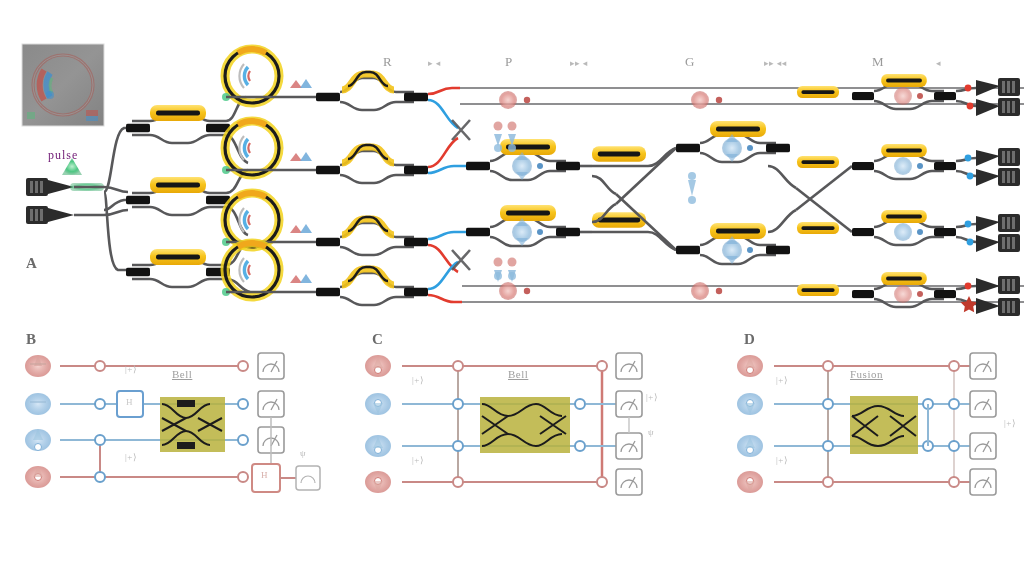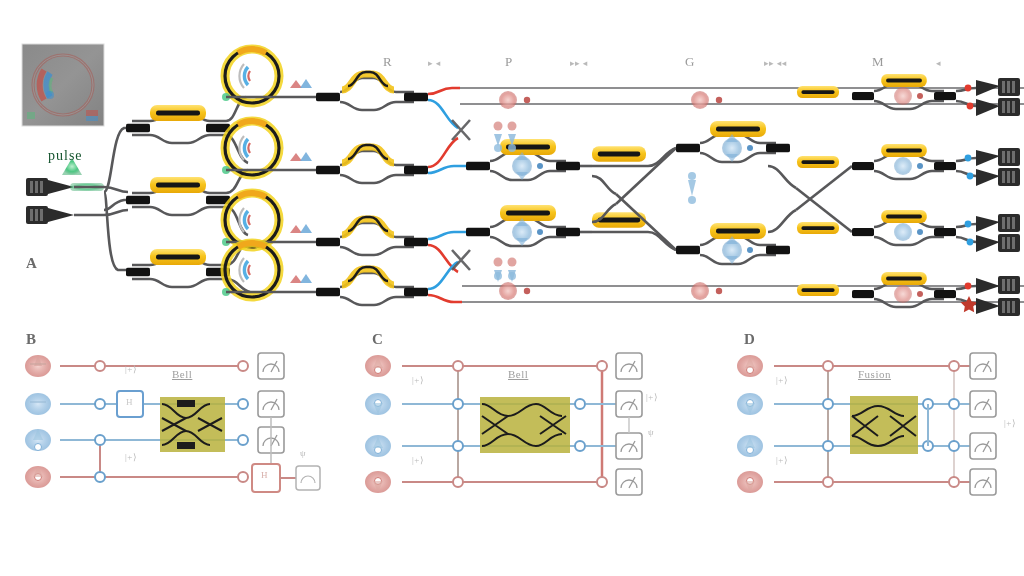--- a/index.html
+++ b/index.html
@@ -6,21 +6,21 @@
   body{width:1024px;height:576px;position:relative;overflow:hidden;
        font-family:"Liberation Serif", serif;color:#6f6f6f;}
   #root{position:absolute;left:0;top:0;width:1024px;height:576px;}
   .abs{position:absolute;}
   .lbl{position:absolute;font-family:"Liberation Serif",serif;color:#8d8d8d;
        letter-spacing:.5px;user-select:none;}
   .panel-lbl{font-size:15px;color:#6b6b6b;font-weight:bold;}
   .top-lbl{font-size:13px;color:#9a9a9a;}
   .tiny-lbl{font-size:9px;color:#b9b9b9;}
   .box-lbl{font-size:11px;color:#9e9e9e;text-decoration:underline;}
-  .pulse-lbl{font-size:14px;color:#14532d;letter-spacing:1px;}
+  .pulse-lbl{font-size:12px;color:#701a75;letter-spacing:1px;}
   svg{display:block;}
   .wg{fill:none;stroke:#58585a;stroke-width:2.6;}
   .wg-thin{fill:none;stroke:#6a6a6c;stroke-width:1.6;}
   .det-body{fill:#2b2b2b;}
   .star{fill:#c0392b;}
 </style>
 </head>
 <body>
 
 <div id="root">
@@ -722,19 +722,19 @@
         <line x1="313" y1="122" x2="319" y2="111" stroke="#9a9a9a" stroke-width="1.3"></line>
       </g>
       <g>
         <rect x="300" y="139" width="26" height="26" rx="3" fill="#fff" stroke="#9a9a9a" stroke-width="1.6"></rect>
         <path d="M305 158 A8 8 0 0 1 321 158" fill="none" stroke="#9a9a9a" stroke-width="1.3"></path>
         <line x1="313" y1="158" x2="319" y2="147" stroke="#9a9a9a" stroke-width="1.3"></line>
       </g>
     </svg>
 
     <div class="lbl panel-lbl" style="left:74px;top:1px;">D</div>
-    <div class="lbl box-lbl" style="left:188px;top:38px;">Fusion</div>
+    <div class="lbl box-lbl" style="left:180px;top:38px;">Fusion</div>
     <div class="lbl tiny-lbl" style="left:106px;top:45px;">|+⟩</div>
     <div class="lbl tiny-lbl" style="left:106px;top:125px;">|+⟩</div>
     <div class="lbl tiny-lbl" style="left:334px;top:88px;">|+⟩</div>
   </div>
 
 </div>
 
 </body></html>

